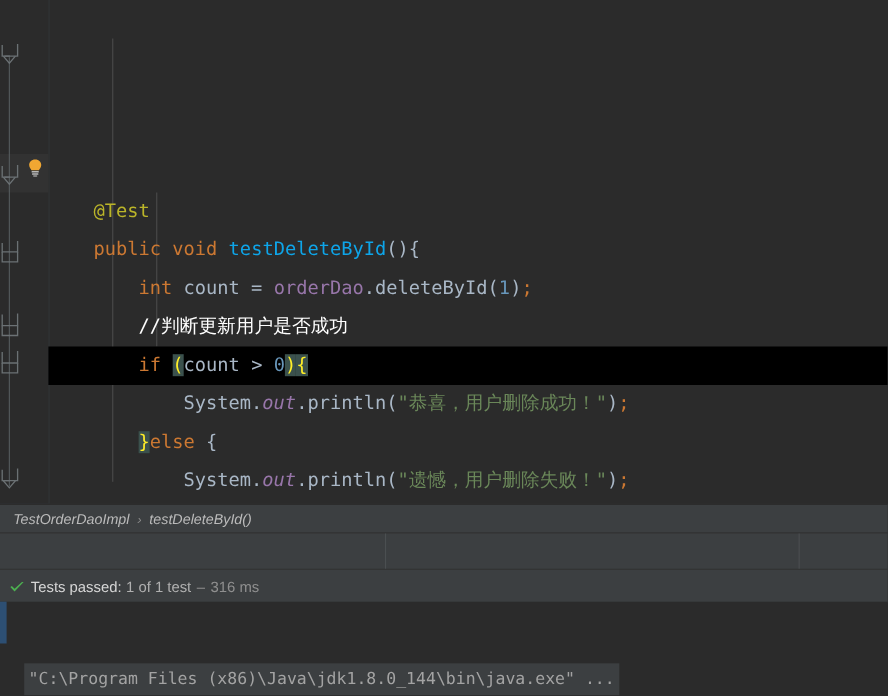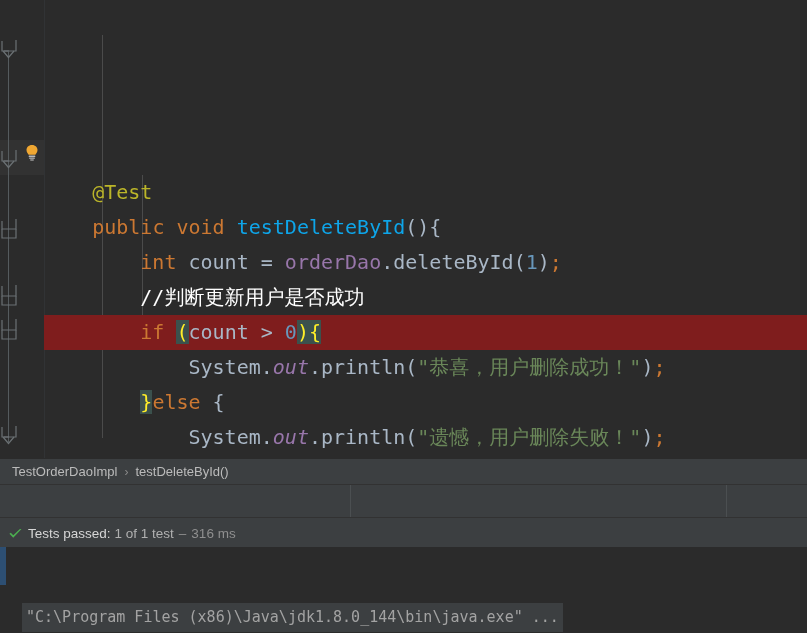--- a/index.html
+++ b/index.html
@@ -66,32 +66,32 @@
     height: 20px;
   }
 
   
   #code {
     position: absolute;
     left: 44px; top: 0;
     right: 0;
     height: 458px;
     font-family: "DejaVu Sans Mono", monospace;
-    font-size: 20px;
+    font-size: 17px;
     line-height: 35px;
     white-space: pre;
     color: #a9b7c6;
   }
   .line {
     position: relative;
     height: 35px;
     padding-left: 0px;
   }
   .line.caretline {
-    background: #7f1d1d;
+    background: #000000;
   }
   
   #caret-gutter-hl {
     position: absolute;
     left: 0;
     top: 140px;
     width: 44px;
     height: 35px;
     background: #323232;
   }
@@ -127,20 +127,21 @@
     width: 807px;
     height: 26px;
     background: #3c3f41;
     border-top: 1px solid #2b2b2b;
     display: flex;
     align-items: center;
     padding-left: 12px;
     box-sizing: border-box;
     font-size: 13px;
     color: #bbbbbb;
+    font-style: italic;
   }
   .crumb { color: #bbbbbb; }
   .crumb-sep {
     color: #8a8a8a;
     margin: 0 7px;
     font-size: 12px;
   }
 
   
   #testpanel {

